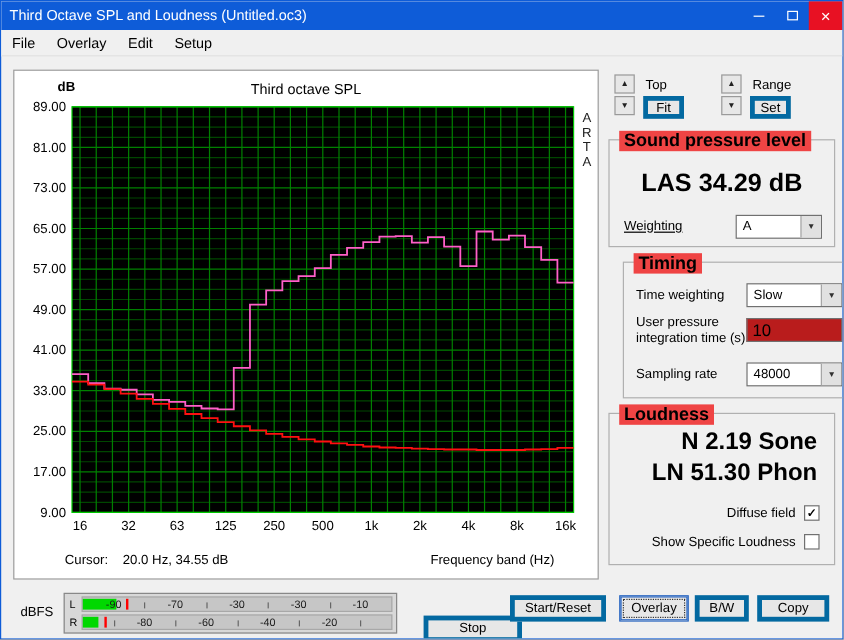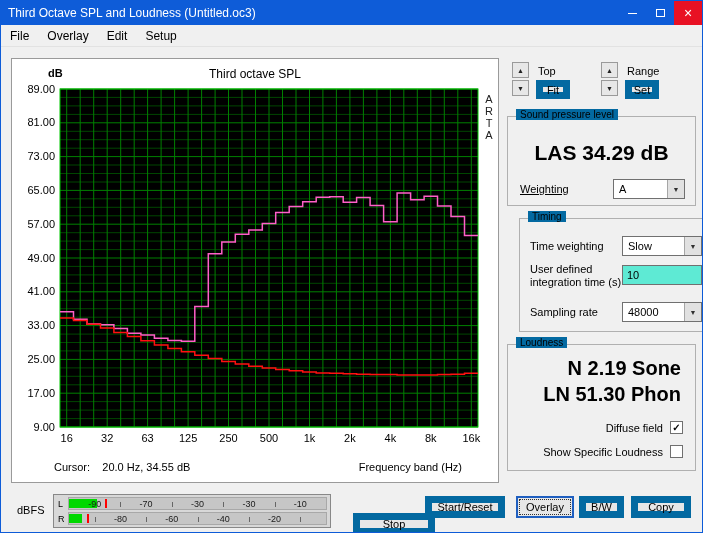--- a/index.html
+++ b/index.html
@@ -29,34 +29,34 @@
   .chart-title { position:absolute; top:8px; left:0; right:0; text-align:center; font-size:12px; color:#000; }
   .db-label { position:absolute; top:8px; left:36px; font-size:11px; font-weight:bold; color:#000; }
   #plot-svg { position:absolute; left:2px; top:22px; }
   .cursor-text { position:absolute; top:402px; left:42px; font-size:11px; color:#000; white-space:pre; }
   .xaxis-label { position:absolute; top:402px; right:36px; font-size:11px; color:#000; }
   .watermark { position:absolute; top:34px; right:5px; font-size:11px; line-height:12px;
                color:#202020; white-space:pre; text-align:center; }
 
   
   .lbl { position:absolute; font-size:11px; color:#000; white-space:nowrap; }
-  .btn { position:absolute; background:#e7e7e7; border:7px solid #0369a1; font-size:11px;
+  .btn { position:absolute; background:#e7e7e7; border:4px solid #0369a1; font-size:11px;
          display:flex; align-items:center; justify-content:center; color:#000; cursor:default; }
   .btn.focused { border:1px solid #1f5fc0; box-shadow:inset 0 0 0 1px #1f5fc0; outline:1px dotted #333; outline-offset:-4px; }
   .spin { position:absolute; width:17px; height:16px; background:#e7e7e7; border:1px solid #9a9a9a;
           font-size:7px; display:flex; align-items:center; justify-content:center; color:#222; }
   .group { position:absolute; border:1px solid #b0b0b0; }
-  .group-title { position:absolute; top:-8px; left:8px; background:#0369a1; padding:0 4px; font-size:10px; color:#000; }
+  .group-title { position:absolute; top:-8px; left:8px; background:#ef4444; padding:0 4px; font-size:15px; color:#000;font-weight:bold; }
   .combo { position:absolute; height:20px; background:#fff; border:1px solid #707070;
            display:flex; align-items:stretch; font-size:11px; }
   .combo-val { flex:1; display:flex; align-items:center; padding-left:5px; color:#000; }
   .combo-btn { width:17px; background:#e1e1e1; border-left:1px solid #a6a6a6; display:flex;
                align-items:center; justify-content:center; font-size:7px; color:#303030; }
-  .txtinput { position:absolute; height:20px; background:#5eead4; border:1px solid #707070;
-              font-size:11px; padding-left:4px; color:#000; }
+  .txtinput { position:absolute; height:20px; background:#b91c1c; border:1px solid #707070;
+              font-size:14px; padding-left:4px; color:#000; }
   .check-row { position:absolute; right:12px; display:flex; align-items:center; gap:7px; font-size:11px; color:#000; }
   .checkbox { width:13px; height:13px; background:#fff; border:1px solid #707070; display:flex;
               align-items:center; justify-content:center; font-size:10px; font-weight:bold; color:#000; }
   .checkbox.checked::after { content:"\2713"; }
   .spl-value { position:absolute; left:0; right:0; top:24px; text-align:center; font-size:21px;
                font-weight:bold; color:#000; }
   .loud-value { position:absolute; right:14px; font-size:20px; font-weight:bold; color:#000; }
 
   
   .meter { position:absolute; left:52px; top:493px; width:278px; height:34px; background:#d8d8d8;
@@ -235,21 +235,21 @@
     </div>
   </div>
 
   <div class="group" style="left:506px; top:217px; width:189px; height:114px;margin-left:12px;">
     <span class="group-title">Timing</span>
     <div class="lbl" style="left:10px; top:21px;">Time weighting</div>
     <div class="combo" style="left:102px; top:17px; width:80px;">
       <span class="combo-val">Slow</span>
       <span class="combo-btn">▼</span>
     </div>
-    <div class="lbl" style="left:10px; top:44px;">User defined</div>
+    <div class="lbl" style="left:10px; top:44px;">User pressure</div>
     <div class="lbl" style="left:10px; top:57px;">integration time (s)</div>
     <input class="txtinput" style="left: 102px; top: 46px; width: 80px;" value="10">
     <div class="lbl" style="left:10px; top:87px;">Sampling rate</div>
     <div class="combo" style="left:102px; top:83px; width:80px;">
       <span class="combo-val">48000</span>
       <span class="combo-btn">▼</span>
     </div>
   </div>
 
   <div class="group" style="left:506px; top:343px; width:189px; height:127px;">

